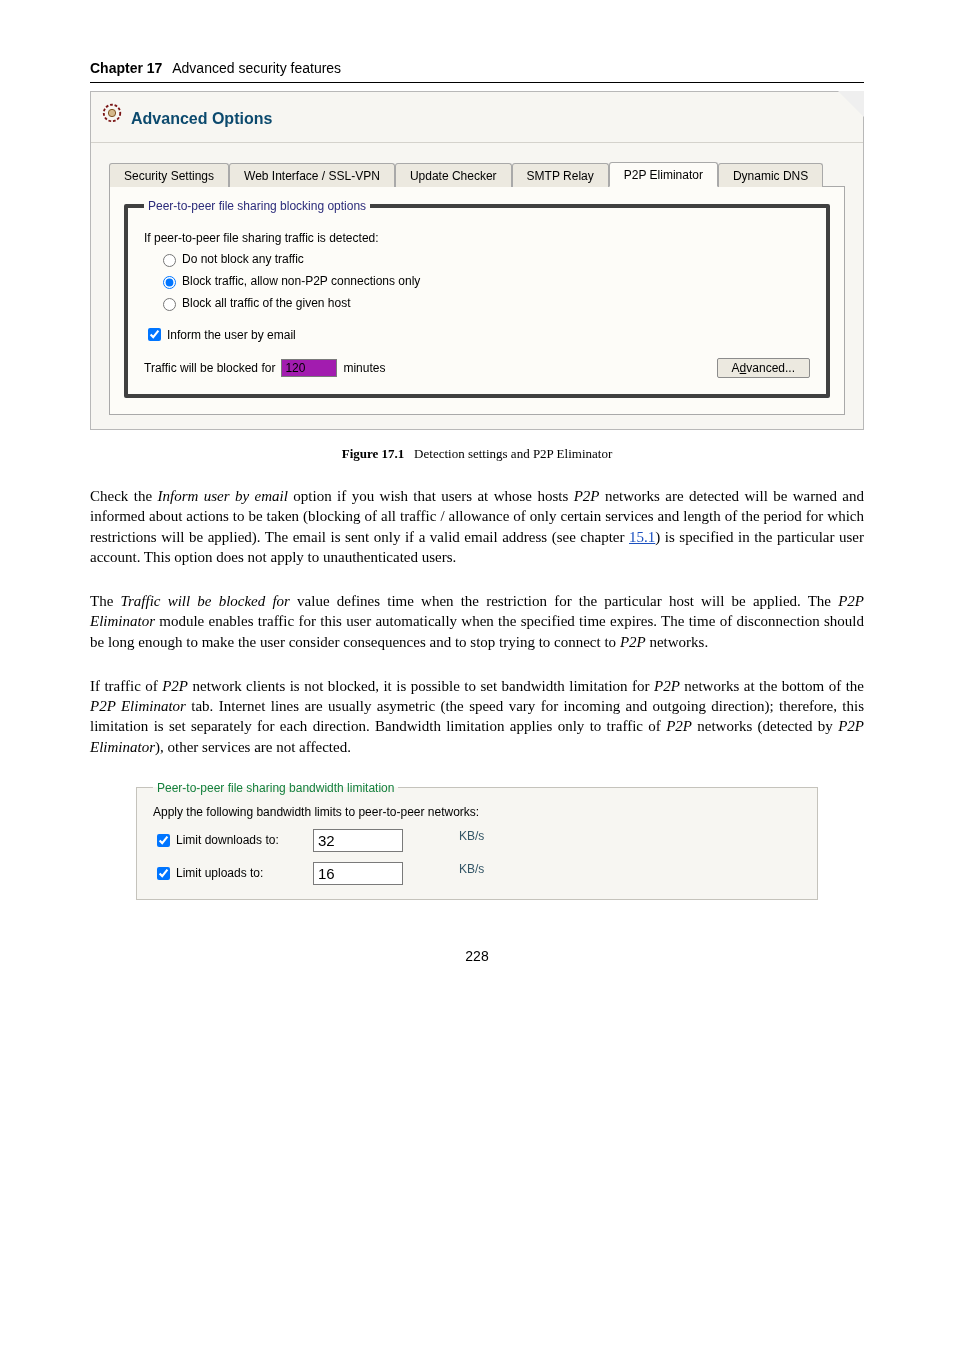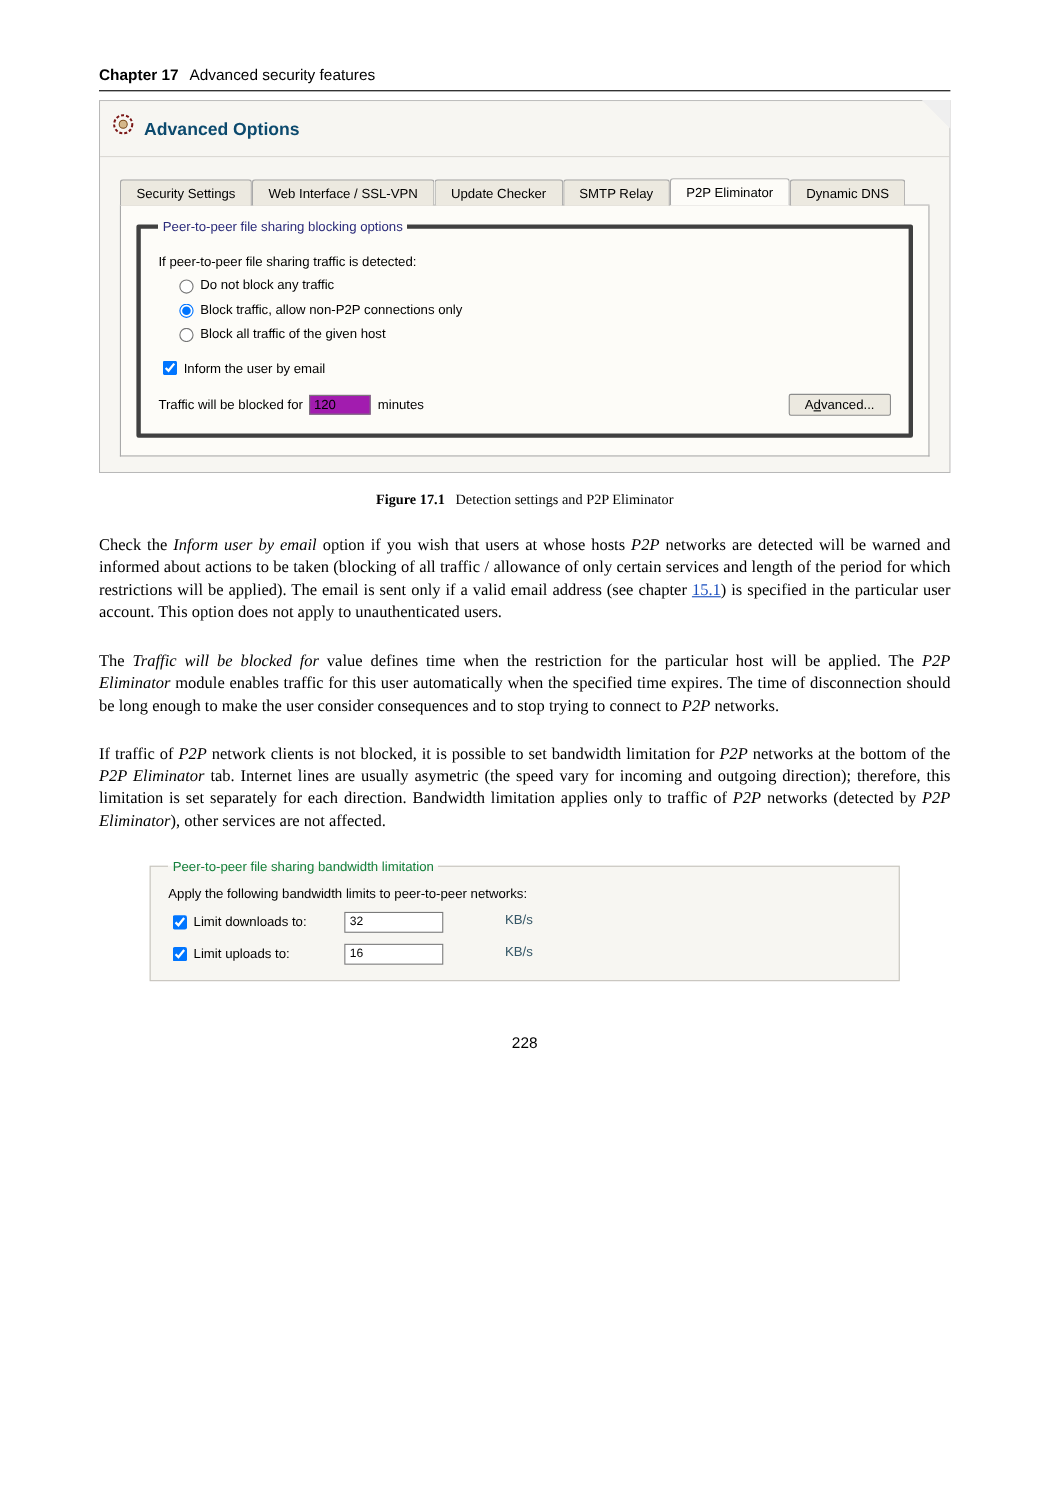--- a/index.html
+++ b/index.html
@@ -165,21 +165,21 @@
     font-size: 12px; padding: 0 4px; color: #15803d;
   }
   .bw-row {
     display: flex; 
     margin-top: 10px;
   }
   .bw-row .lbl { display: flex; align-items: center; width: 160px; }
   .bw-row .unit { margin-left: 56px; color: #356; }
   .bw-input {
     font-family: Tahoma, Arial, sans-serif;
-    font-size: 11px;
+    font-size: 15px;
     padding: 2px 4px;
     border: 1px solid #7a7a7a;
     background: #fff;
     width: 80px;
   }
 
   .pagenum {
     text-align: center;
     font-family: Liberation Sans, sans-serif;
     font-size: 14px;

